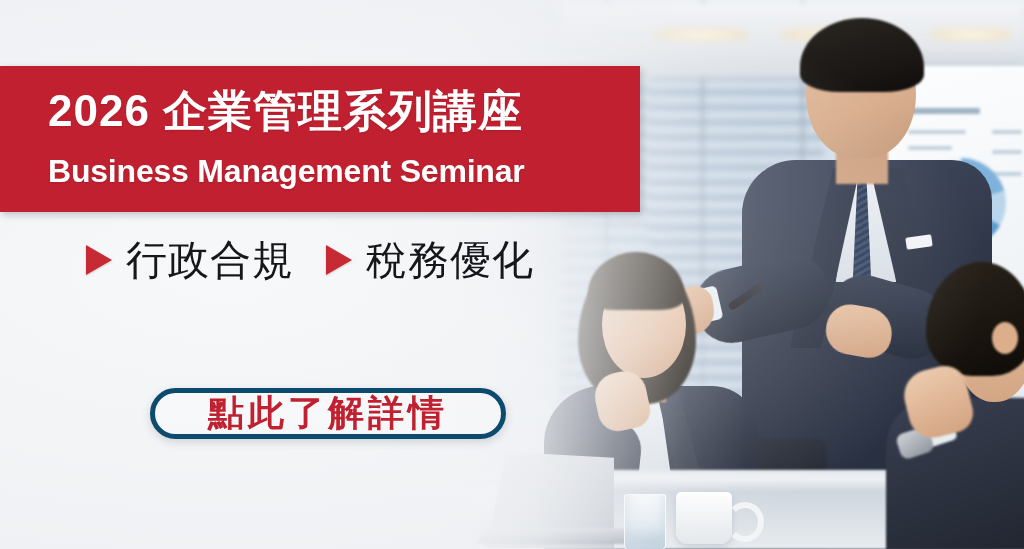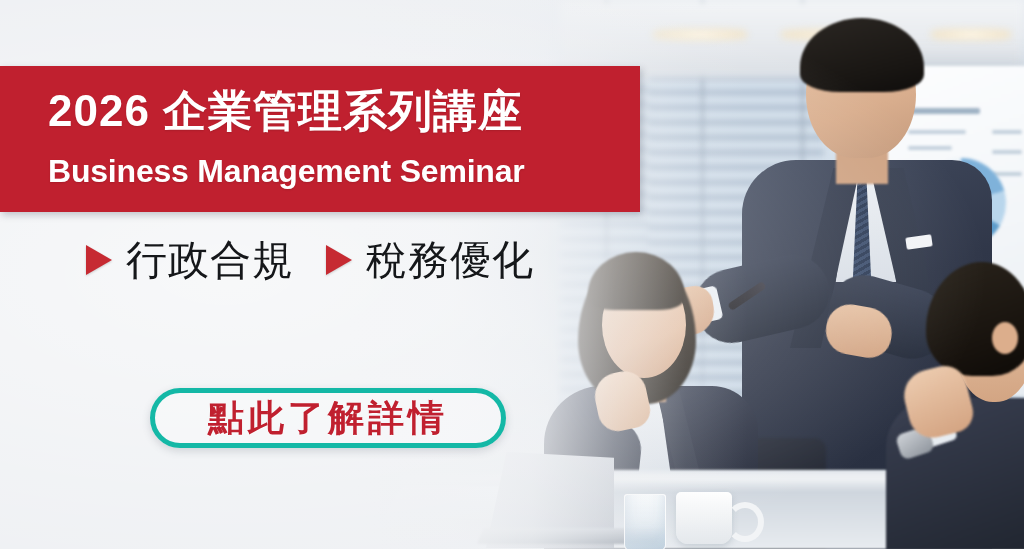--- a/index.html
+++ b/index.html
@@ -376,22 +376,22 @@
     border-bottom:15px solid transparent;
     filter:drop-shadow(0 1px 1px rgba(0,0,0,.18));
   }
   .feature-label{
     font-size:41px;font-weight:500;color:#15171a;letter-spacing:1px;
     line-height:1.18;white-space:nowrap;
     text-shadow:0 1px 1px rgba(255,255,255,.6);
   }
 
   .cta{
-    position:absolute;left:150px;top:388px;width:356px;height:60px;
-    border:5px solid #14b8a6;border-radius:36px;
+    position:absolute;left:150px;top:388px;width:356px;height:51px;
+    border:5px solid #0c4a6e;border-radius:36px;
     background:rgba(255,255,255,.30);
     display:flex;align-items:center;justify-content:center;
     box-shadow:0 3px 8px rgba(70,80,95,.2);
     cursor:pointer;box-sizing:border-box;
   }
   .cta-label{
     color:#c0202f;font-size:36px;font-weight:700;letter-spacing:4px;
     white-space:nowrap;text-shadow:0 1px 1px rgba(255,255,255,.7);
   }
 </style>

